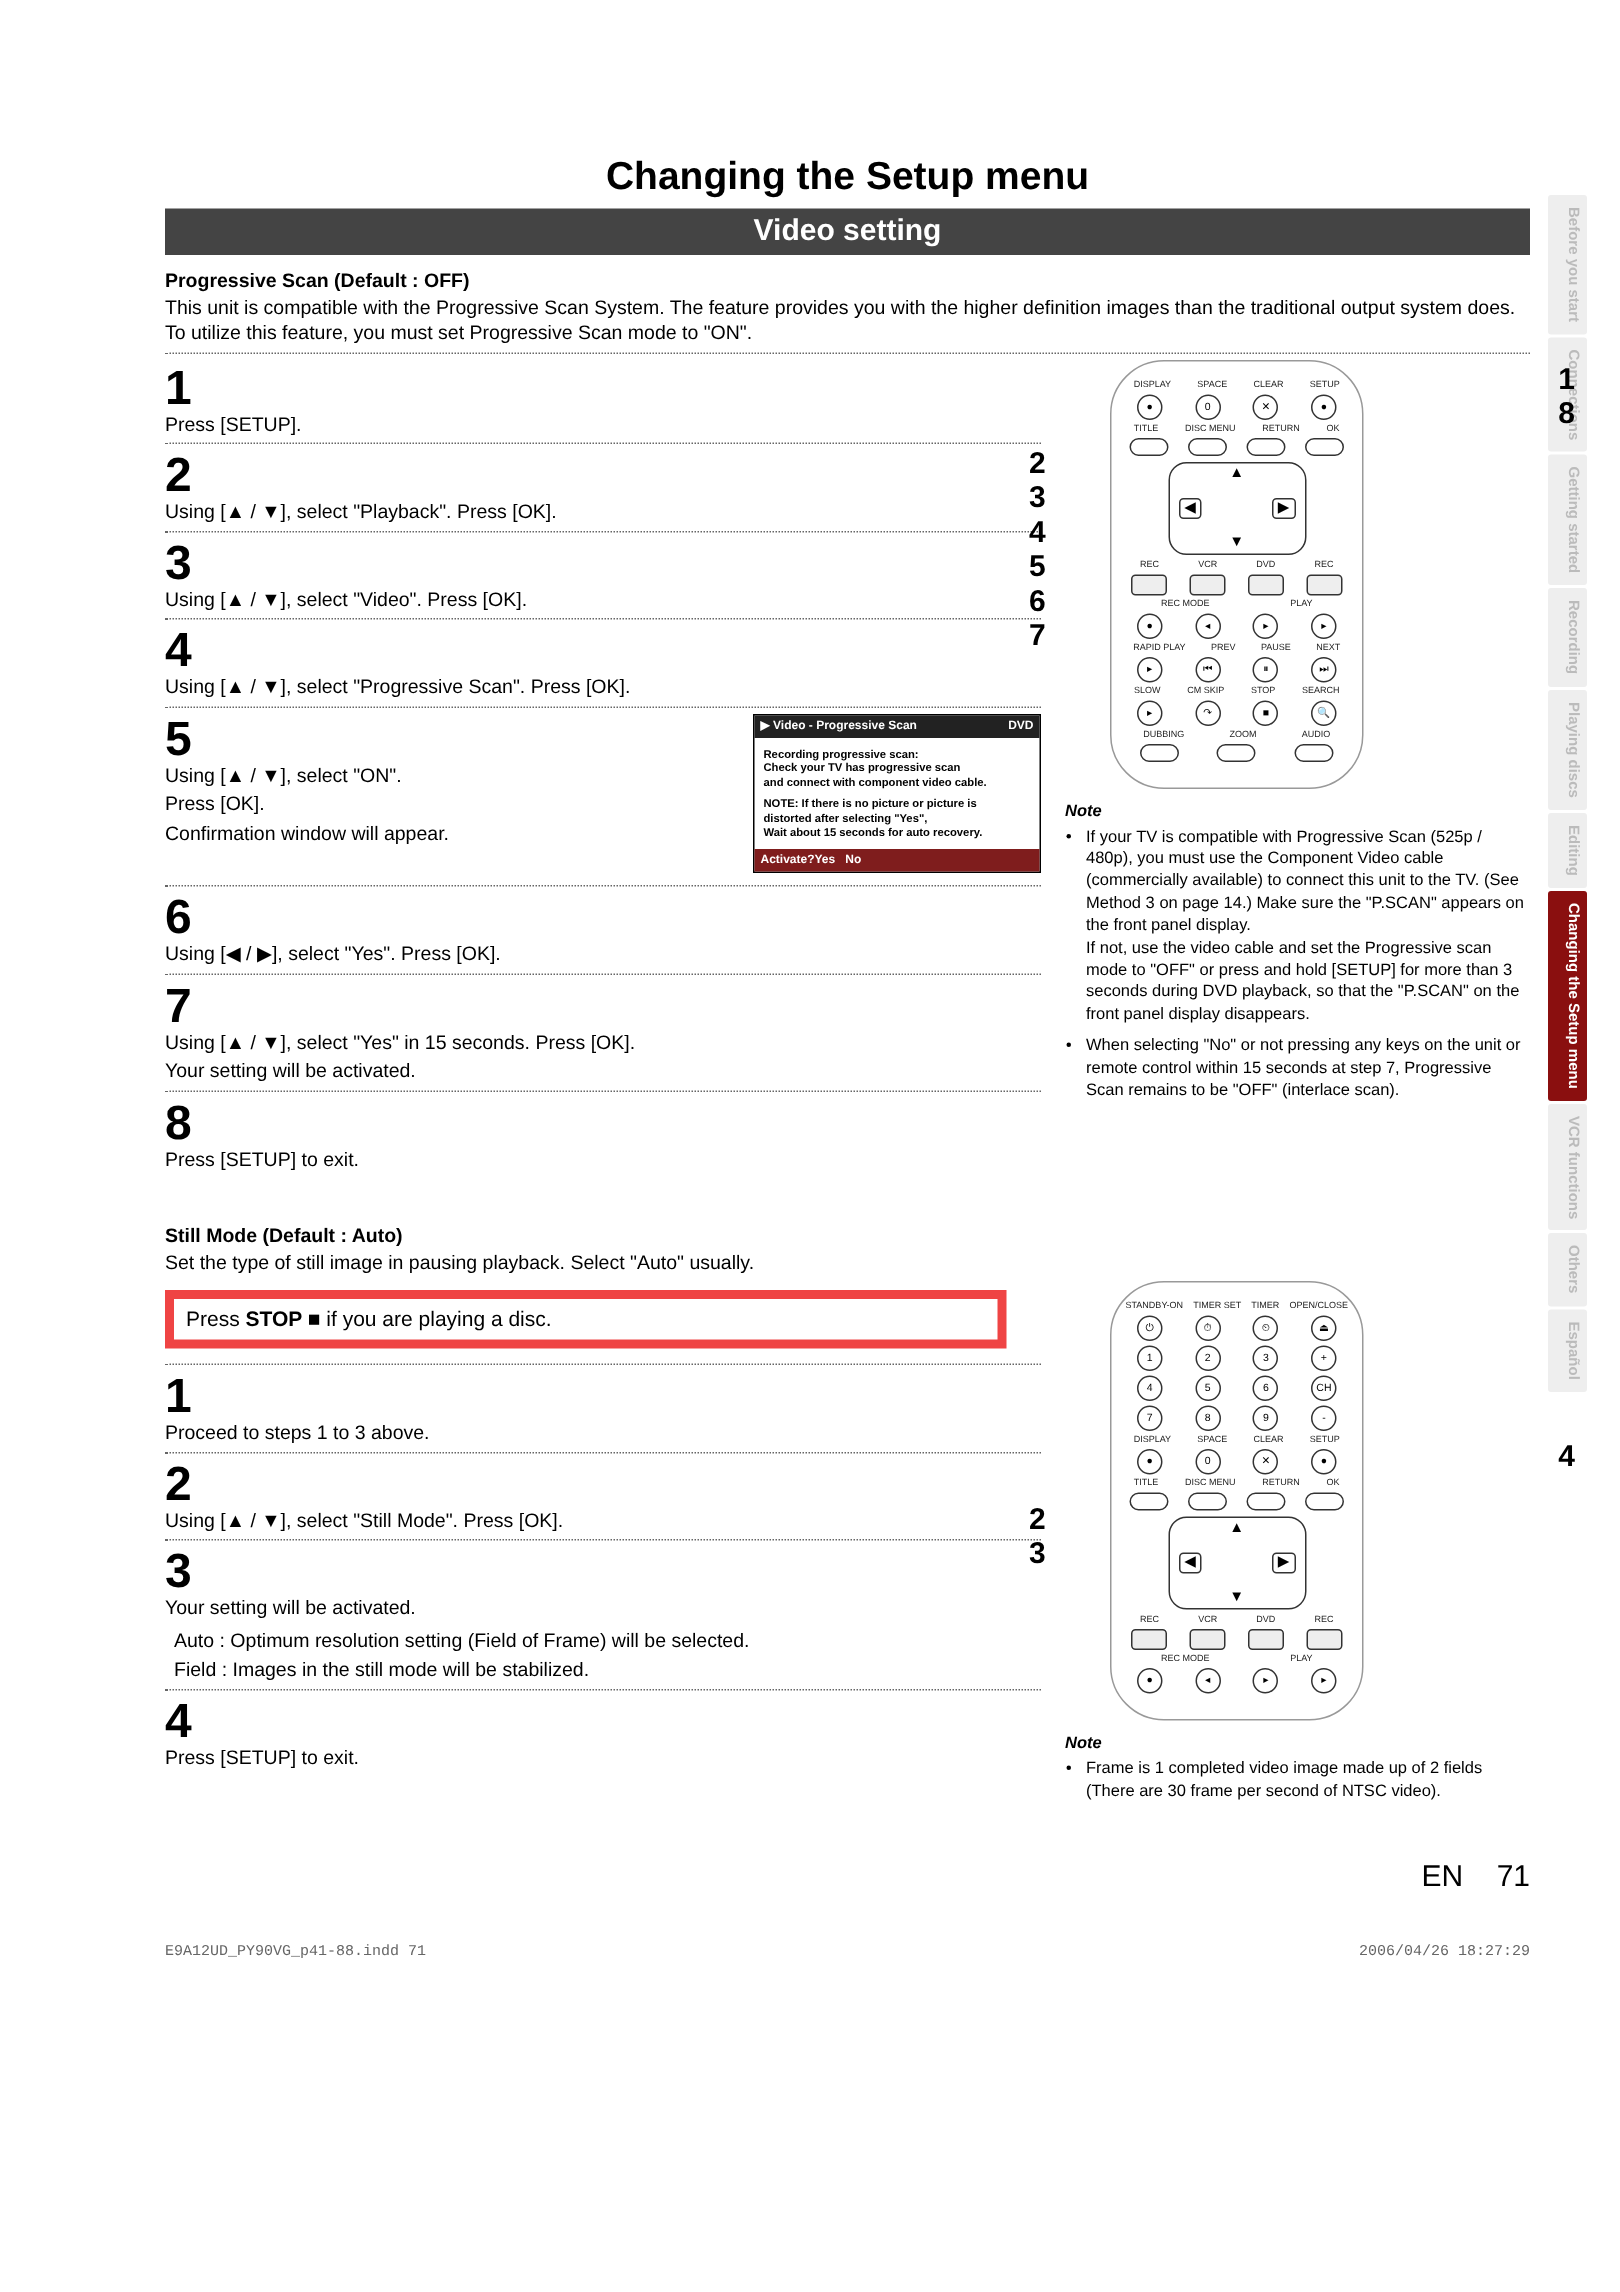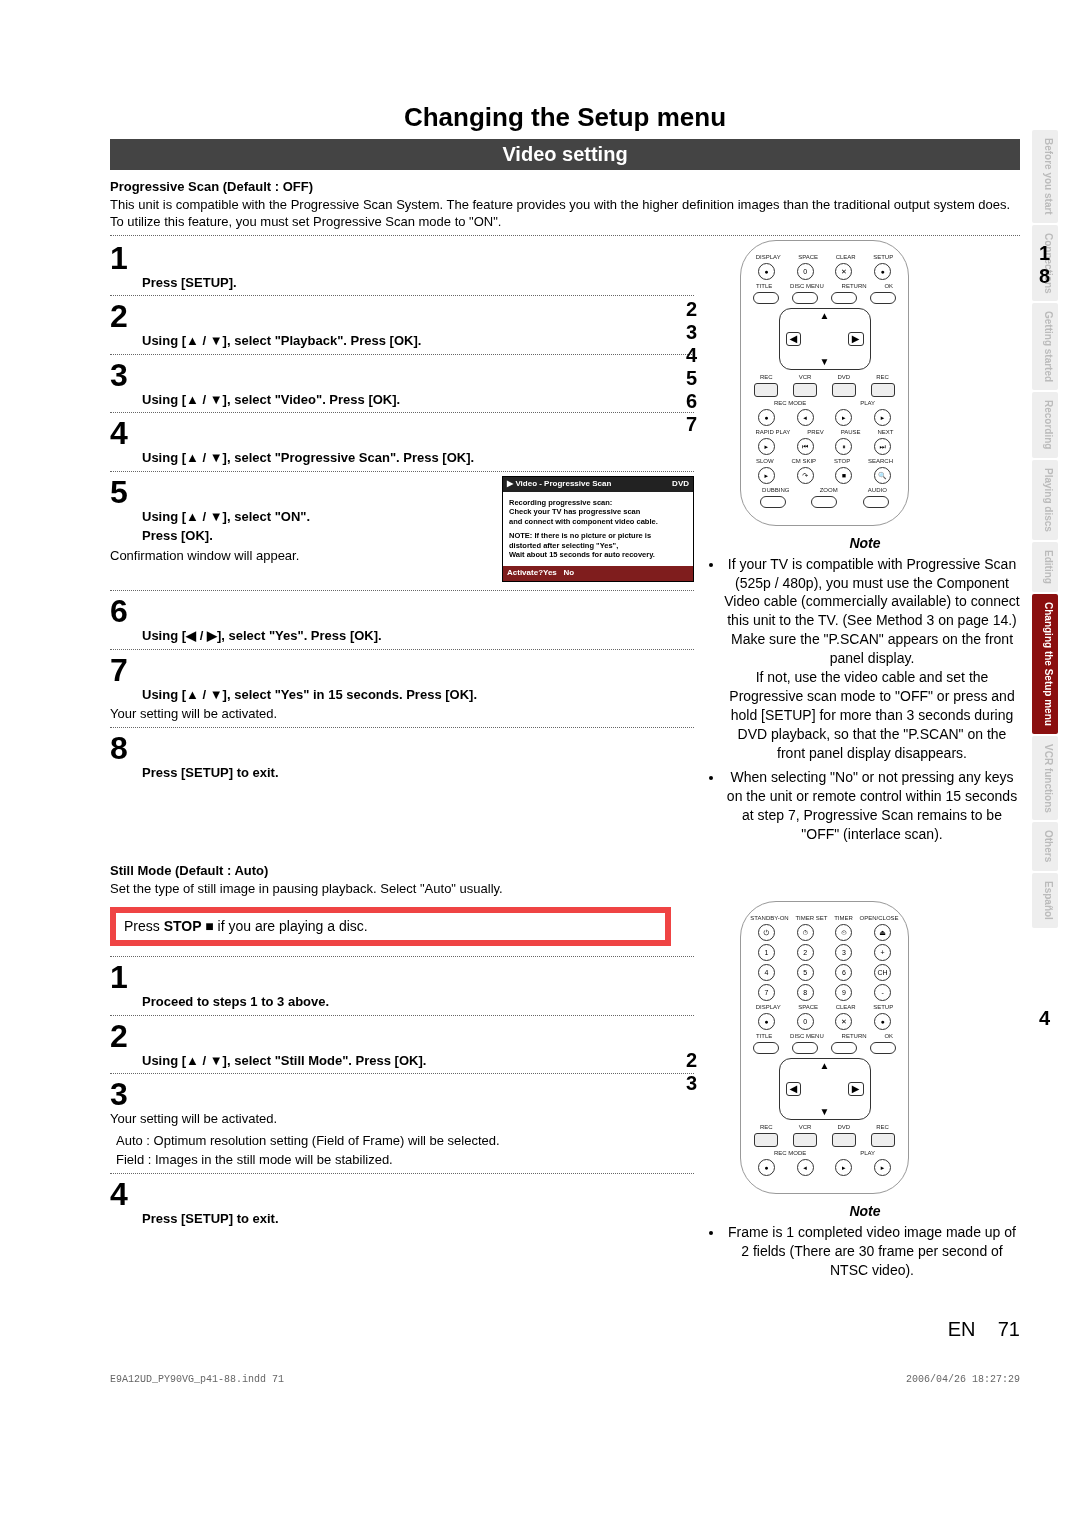--- a/index.html
+++ b/index.html
@@ -48,26 +48,26 @@
   }
   .left-col { flex: 1; }
   .right-col { width: 310px; }
   .bold { font-weight: bold; }
   .stepnum {
     font-size: 32px;
     font-weight: bold;
     line-height: 1;
     margin-top: 2px;
   }
-  .step-text { font-weight: bold; margin-bottom: 2px; margin-left: 32px; }
+  .step-text { font-weight: normal; margin-bottom: 2px; }
   .note-title { font-style: italic; font-weight: bold; margin-bottom: 2px; }
-  .note-box { font-size: 14px; text-align: center; }
+  .note-box { font-size: 11px; }
   .note-box ul { margin: 0; padding-left: 14px; }
   .note-box li { margin-bottom: 6px; }
-  .still-head { font-weight: bold; margin-top: 12px; }
+  .still-head { font-weight: bold; margin-top: 32px; }
   .stop-box {
     border: 6px solid #ef4444;
     padding: 4px 8px;
     margin: 6px 0;
     font-size: 14px;
     display: inline-block;
     width: 96%;
     box-sizing: border-box;
   }
   .defs { margin-left: 6px; }

